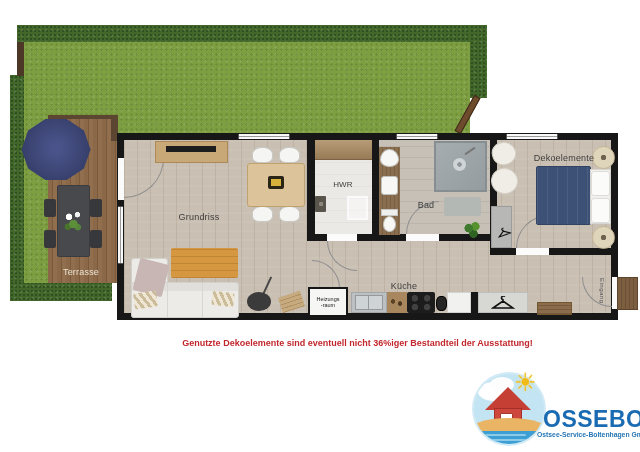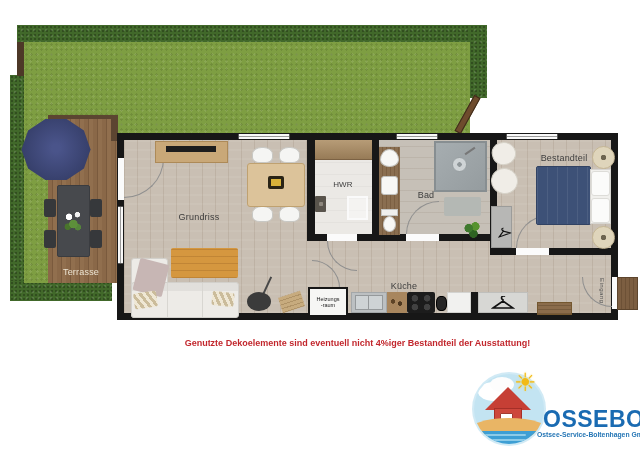--- a/index.html
+++ b/index.html
@@ -137,39 +137,39 @@
   <div class="abs" style="left:381px;top:209px;width:17px;height:7px;background:#efefed;border:1px solid #c5c5c2;"></div>
   <div class="abs" style="left:383px;top:216px;width:13px;height:16px;background:#f7f7f5;border:1px solid #c5c5c2;border-radius:50%/55% 55% 45% 45%;"></div>
   <div class="abs" style="left:434px;top:141px;width:53px;height:51px;background:linear-gradient(135deg,#a6adb0,#959c9f);border:2px solid #878e91;"></div>
   <div class="abs" style="left:464px;top:150px;width:12px;height:2px;background:#777;transform:rotate(-35deg);"></div>
   <div class="abs" style="left:452px;top:157px;width:15px;height:15px;background:radial-gradient(circle,#8f9699 0 2px,#cfd4d6 2.5px);border:1px solid #9aa1a4;border-radius:50%;"></div>
   <div class="abs" style="left:444px;top:197px;width:37px;height:19px;background:#b4b8b4;border-radius:2px;"></div>
   <div class="abs" style="left:463px;top:221px;width:19px;height:18px;
        background:radial-gradient(circle at 30% 40%,#3f7a2e 4px,transparent 4.5px),
                   radial-gradient(circle at 65% 30%,#56932f 4px,transparent 4.5px),
                   radial-gradient(circle at 55% 70%,#2f6323 4px,transparent 4.5px);"></div>
-  <div class="abs room-label" style="left:426px;top:195px;">Bad</div>
+  <div class="abs room-label" style="left:426px;top:205px;">Bad</div>
 
   <div class="abs" style="left:536px;top:166px;width:55px;height:59px;background:#3d5177;border:1px solid #314263;border-radius:2px;
        background-image:repeating-linear-gradient(90deg,rgba(255,255,255,.08) 0 1px,transparent 1px 10px);"></div>
   <div class="abs" style="left:590px;top:169px;width:21px;height:55px;background:#f1f0ed;border:1px solid #d7d5d1;"></div>
   <div class="abs" style="left:591px;top:171px;width:19px;height:25px;background:#fbfbfa;border:1px solid #dddcd8;border-radius:3px;"></div>
   <div class="abs" style="left:591px;top:198px;width:19px;height:25px;background:#fbfbfa;border:1px solid #dddcd8;border-radius:3px;"></div>
   <div class="abs pouf" style="left:592px;top:146px;width:23px;height:23px;"></div>
   <div class="abs pouf" style="left:592px;top:226px;width:23px;height:23px;"></div>
   <div class="abs" style="left:492px;top:142px;width:24px;height:23px;background:#f0ede7;border:1px solid #d6d2c8;border-radius:45% 55% 50% 50%;transform:rotate(-15deg);"></div>
   <div class="abs" style="left:491px;top:168px;width:27px;height:26px;background:#f0ede7;border:1px solid #d6d2c8;border-radius:50%;transform:rotate(10deg);"></div>
   <div class="abs" style="left:491px;top:206px;width:21px;height:42px;background:#b7b7b5;border:1px solid #9c9c9a;display:flex;align-items:center;justify-content:center;">
     <span style="transform:rotate(-20deg);display:block;width:14px;height:9px;">
       <svg width="14" height="9" viewBox="0 0 24 14">
           <path d="M12 5 v-1.2 a2 2 0 1 1 2 -3.3 M2 12 L12 5 L22 12 Z" fill="none" stroke="#111" stroke-width="2"></path>
         </svg>
     </span>
   </div>
-  <div class="abs room-label" style="left:564px;top:158px;">Bestandteil</div>
+  <div class="abs room-label" style="left:564px;top:158px;">Dekoelemente</div>
 
   <div class="abs" style="left:308px;top:287px;width:40px;height:30px;background:#f6f6f4;border:2px solid #161616;display:flex;flex-direction:column;align-items:center;justify-content:center;font-size:5.5px;line-height:6px;color:#222;">
     <span>Heizungs</span>
     <span>-raum</span>
   </div>
   <div class="abs" style="left:351px;top:292px;width:36px;height:21px;background:#bcc0c2;border:1px solid #a3a7a9;"></div>
   <div class="abs" style="left:355px;top:295px;width:28px;height:15px;background:#ced3d5;border:1px solid #95999b;
        background-image:linear-gradient(90deg,transparent 0 12px,#95999b 12px 13px,transparent 13px);"></div>
   <div class="abs" style="left:387px;top:292px;width:20px;height:21px;background:#a8865e;
        background-image:radial-gradient(circle at 30% 45%,#5d4326 2px,transparent 2.5px),radial-gradient(circle at 65% 55%,#4e3820 2px,transparent 2.5px);"></div>
@@ -187,21 +187,21 @@
         </svg>
     </span>
   </div>
   <div class="abs" style="left:537px;top:302px;width:35px;height:13px;background:#8b6c4b;border:1px solid #74572f;
        background-image:repeating-linear-gradient(0deg,rgba(60,40,20,.25) 0 1px,transparent 1px 4px);"></div>
   <div class="abs" style="left:617px;top:277px;width:21px;height:33px;background:repeating-linear-gradient(90deg,#7c5e41 0 3px,#6d5136 3px 4px);border:1px solid #5d452d;"></div>
   <div class="abs room-label" style="left:404px;top:286px;">Küche</div>
   <div class="abs" style="left:599px;top:278px;height:32px;writing-mode:vertical-rl;font-size:6px;color:#555;letter-spacing:.5px;">Eingang</div>
 
   <div class="abs disclaimer" style="left:75px;top:338px;width:565px;">
-    <div>Genutzte Dekoelemente sind eventuell nicht 4%iger Bestandteil der Ausstattung!</div>
+    <div>Genutzte Dekoelemente sind eventuell nicht 36%iger Bestandteil der Ausstattung!</div>
   </div>
 
   <div class="abs" style="left:470px;top:370px;width:170px;height:80px;">
     <div class="abs" style="left:4px;top:4px;width:70px;height:70px;border-radius:50%;overflow:hidden;background:#c3e4f2;box-shadow:0 0 0 2px rgba(185,222,240,.65);">
       <div class="abs" style="left:4px;top:8px;width:32px;height:19px;background:#fff;border-radius:50%;"></div>
       <div class="abs" style="left:16px;top:3px;width:24px;height:15px;background:#fdfdfd;border-radius:50%;"></div>
       <div class="abs" style="left:11px;top:13px;width:46px;height:23px;background:#c63f35;clip-path:polygon(50% 0,100% 100%,0 100%);"></div>
       <div class="abs" style="left:20px;top:34px;width:28px;height:20px;background:#cd473c;border:1px solid #a52f28;"></div>
       <div class="abs" style="left:26px;top:39px;width:13px;height:9px;background:#fff;border:1px solid #a33b31;border-radius:1px;"></div>
       <div class="abs" style="left:-7px;top:44px;width:84px;height:18px;background:#e9b565;border-radius:50% 50% 40% 40% / 80% 80% 20% 20%;"></div>

